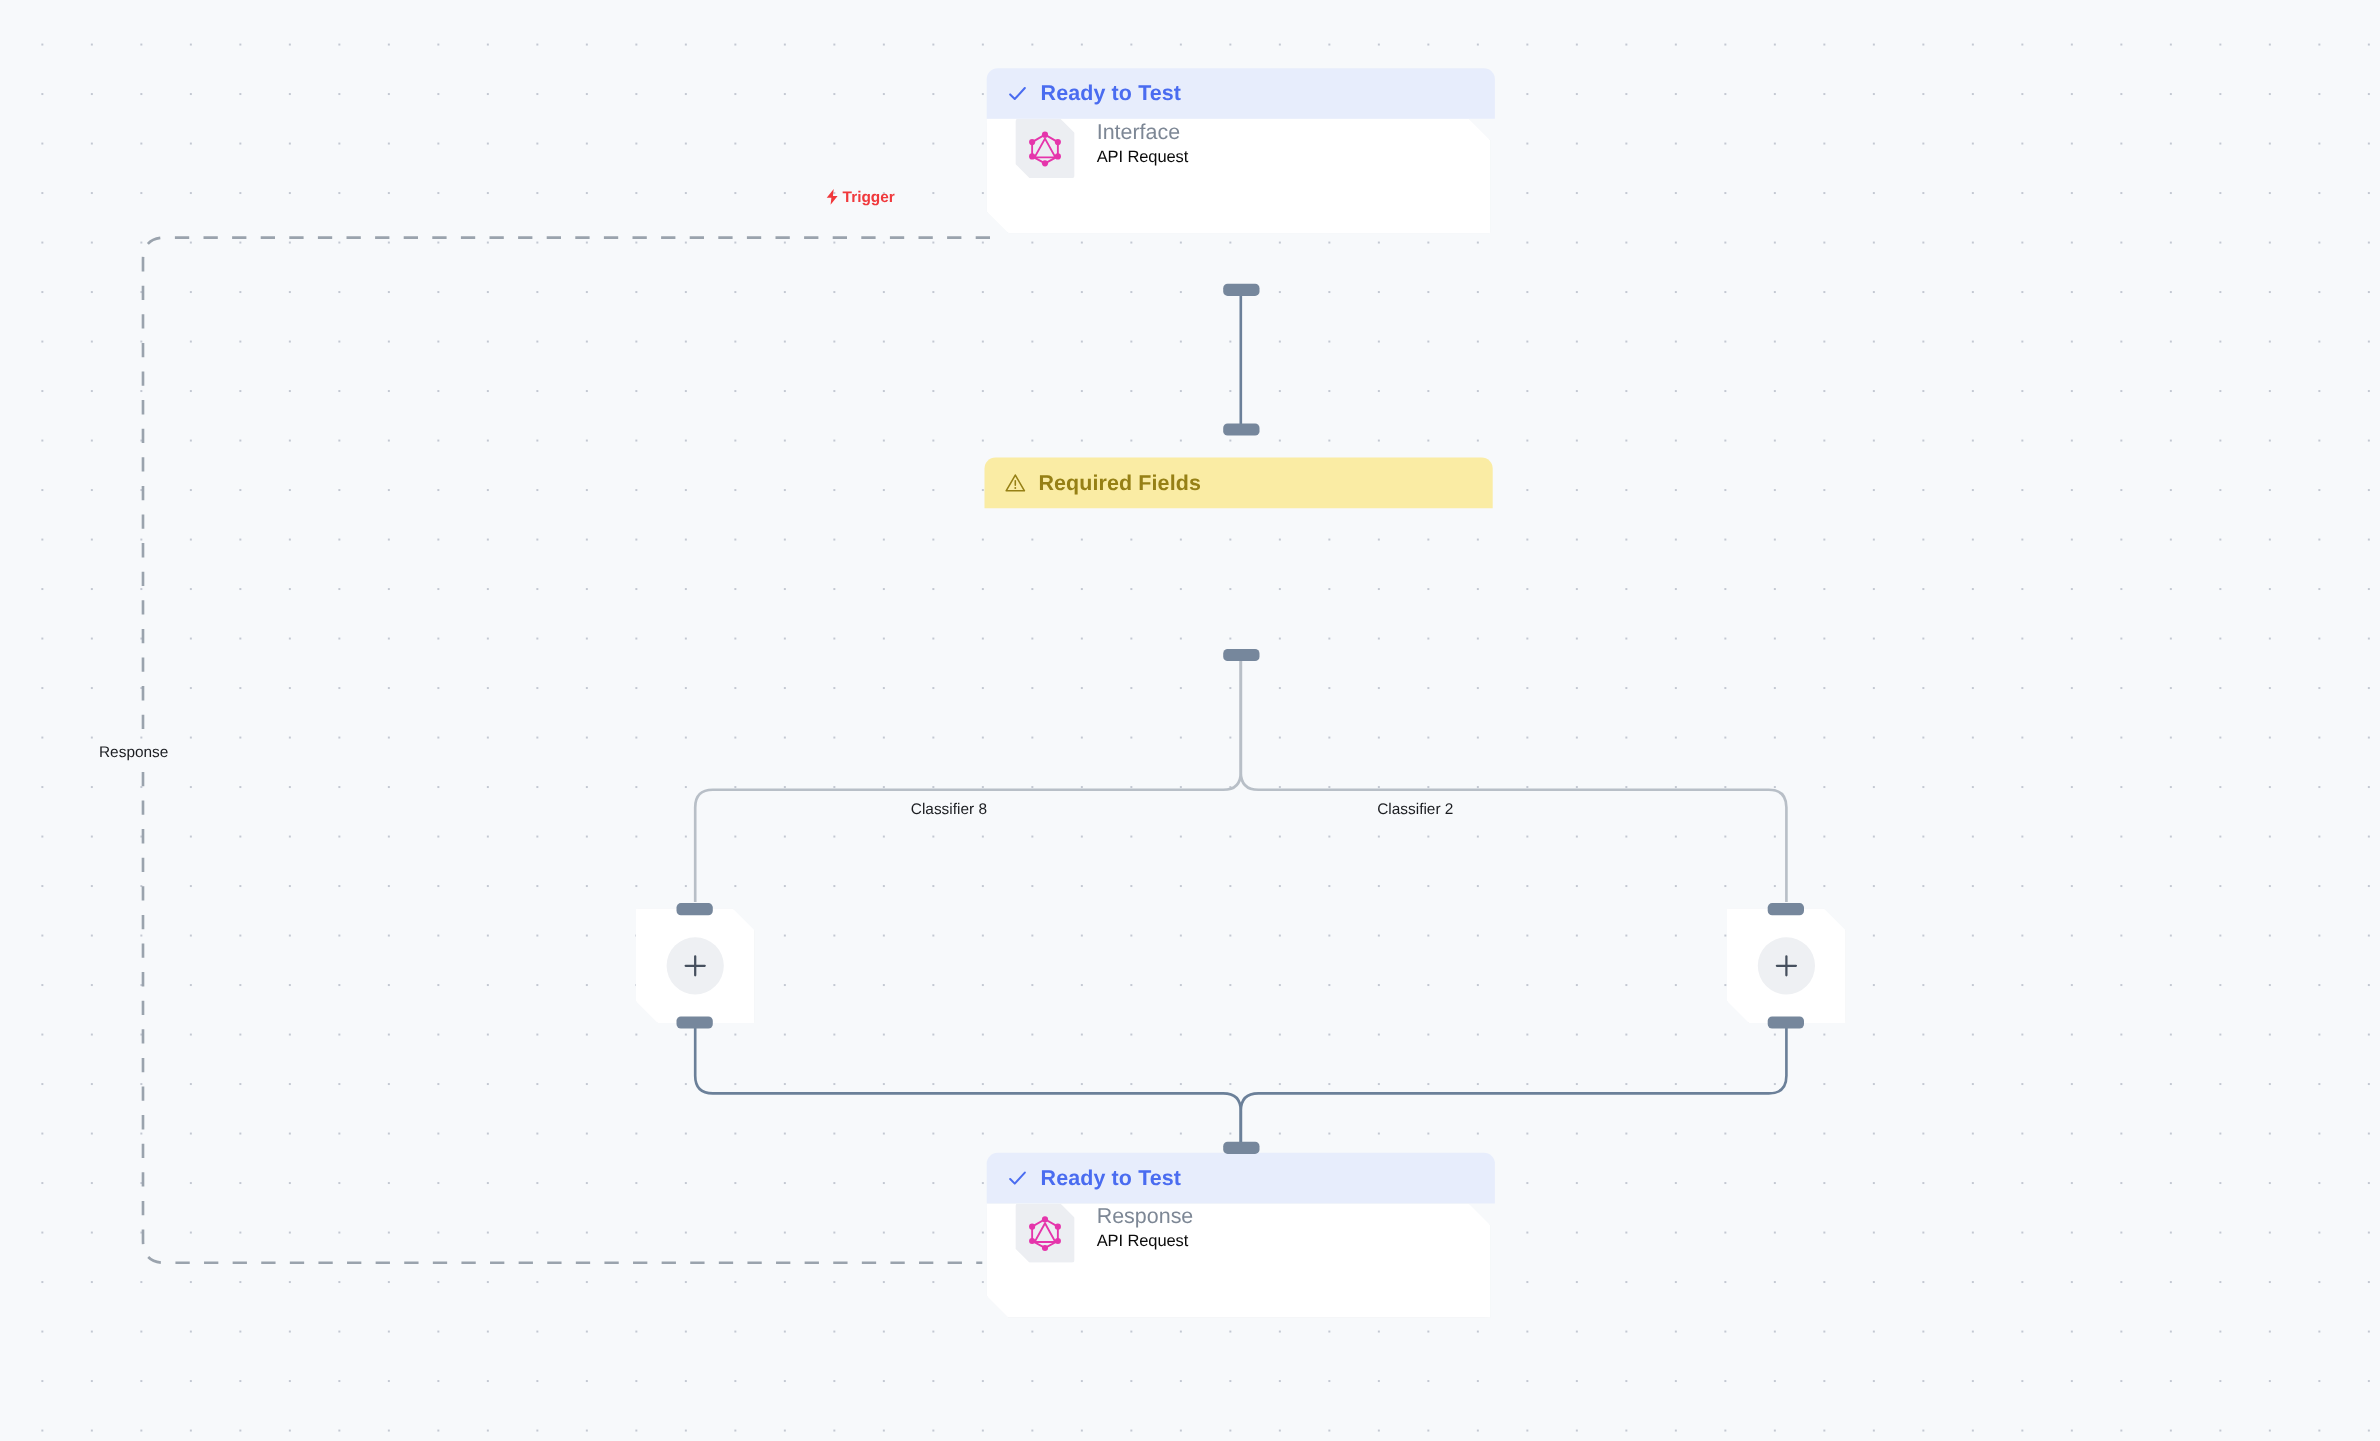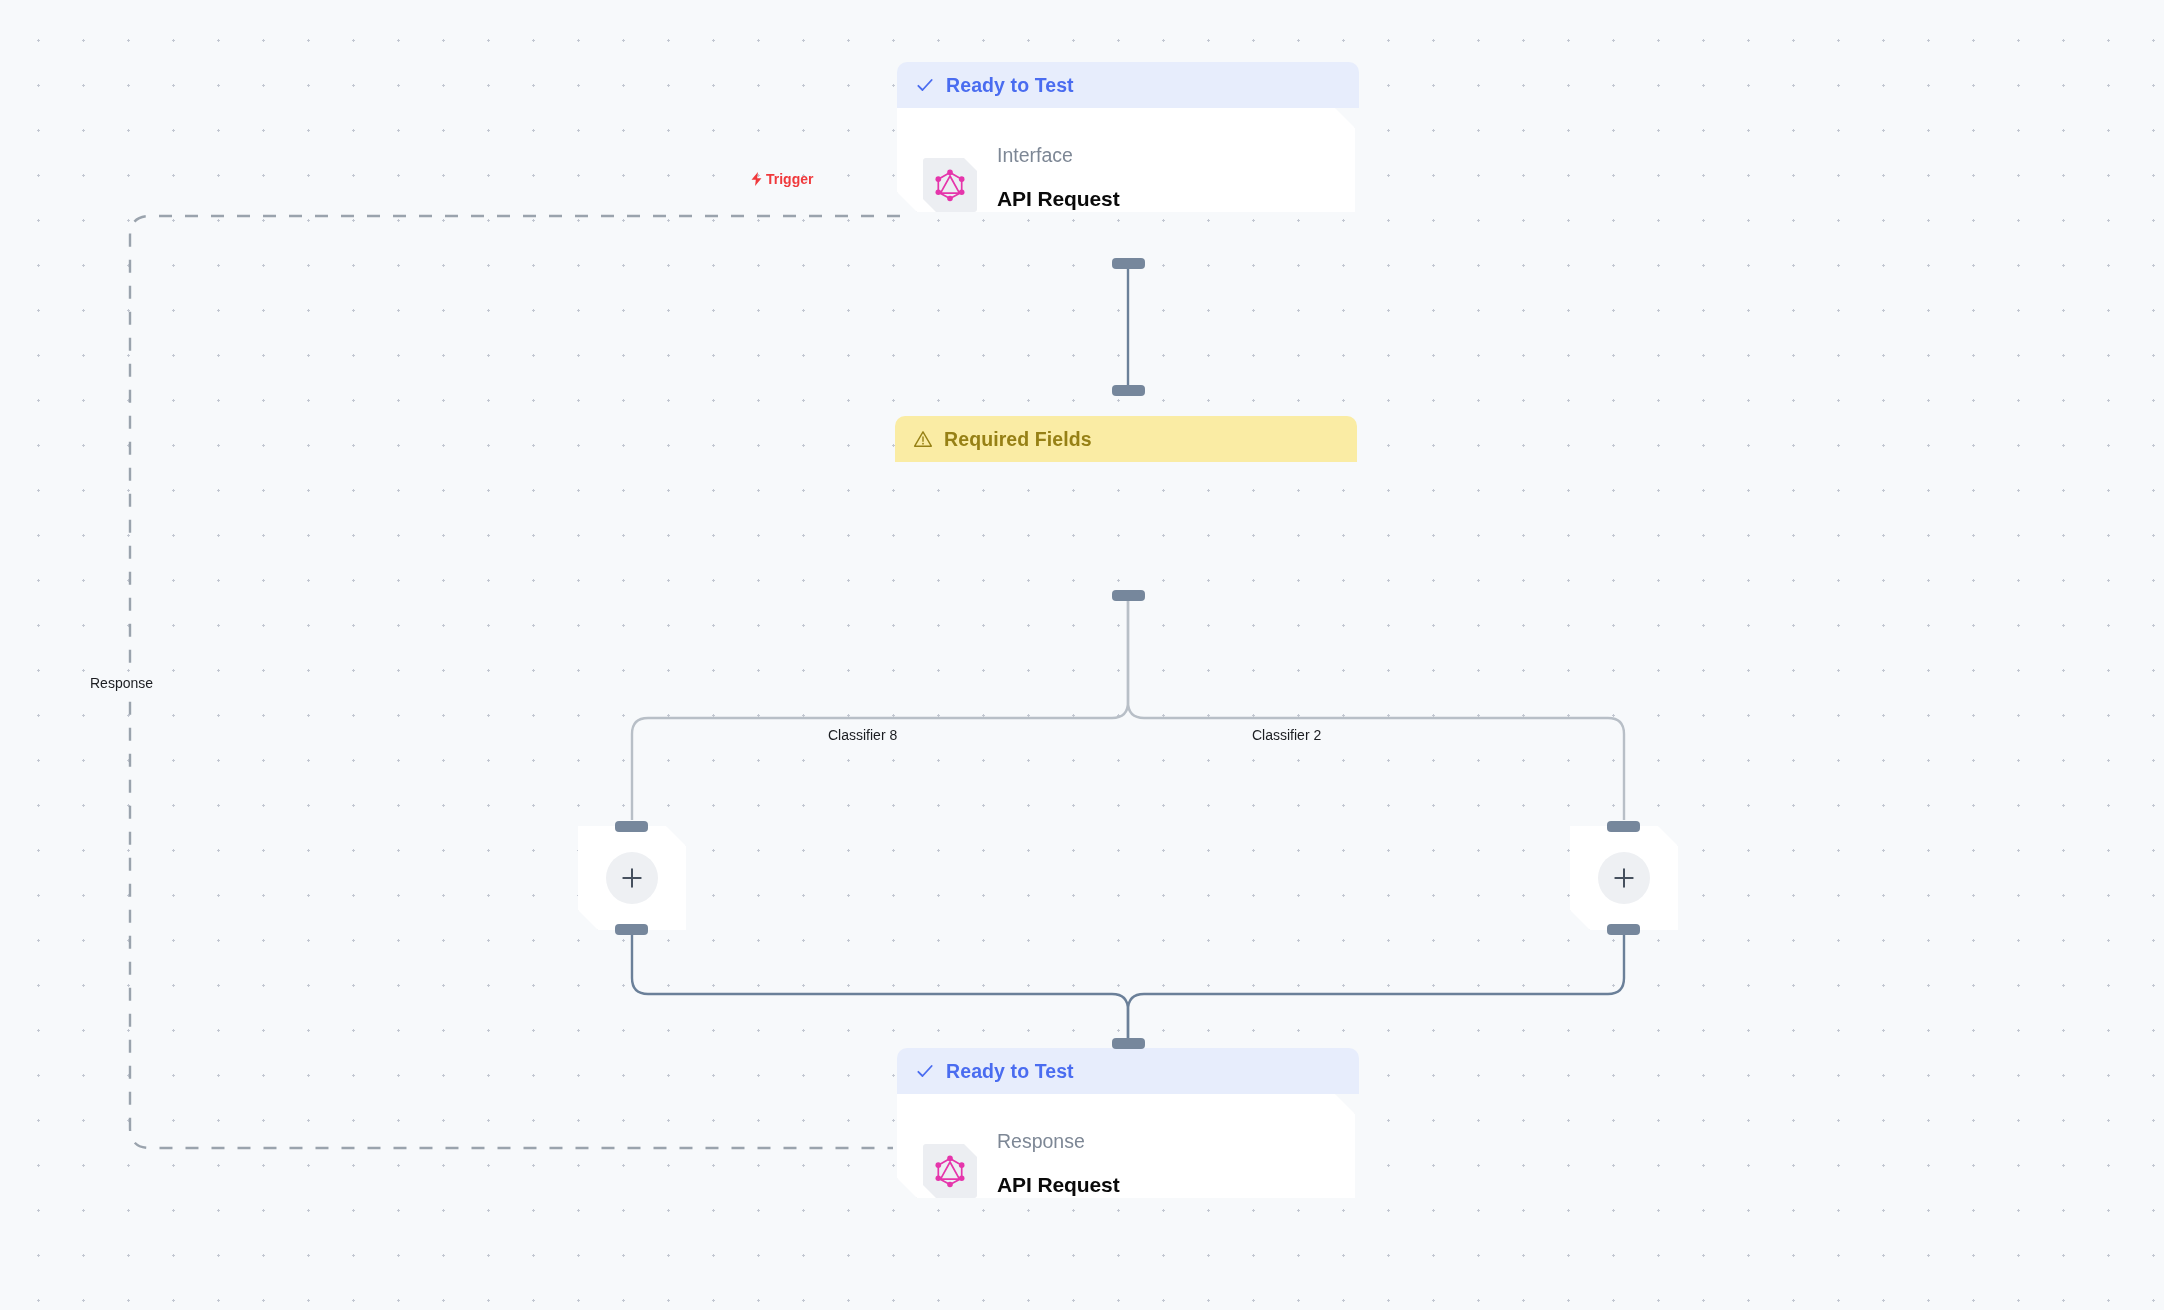--- a/index.html
+++ b/index.html
@@ -63,21 +63,21 @@
     flex: 0 0 auto;
   }
 
   
   .card {
     position: relative;
     width: 458px;
     height: 104px;
     background: #ffffff;
     display: flex;
-    align-items: flex-end;
+    align-items: flex-start;
     padding-left: 26px;
     gap: 20px;
     clip-path: polygon(0 0, calc(100% - 20px) 0, 100% 20px, 100% 100%, 20px 100%, 0 calc(100% - 20px));
     box-shadow: 0 2px 5px rgba(60, 72, 90, .13);
   }
   .card.selected {
     width: 462px;
     height: 112px;
     background:
       linear-gradient(#ffffff, #ffffff) padding-box,
@@ -123,26 +123,25 @@
   .tile.gql { background: #eceef2; }
   .tile.flow { background: #fdeaea; }
 
   .labels { display: flex; flex-direction: column; gap: 2px; }
   .kind {
     font-size: 19.5px;
     color: #7d8795;
     line-height: 1.25;
   }
   .title {
-    font-size: 21px;
-    font-weight: bold;
+    font-size: 15px;
+    font-weight: normal;
     color: #0a0a0a;
     line-height: 1.25;
     letter-spacing: -.1px;
-    margin-top: 16px;
   }
 
   
   .plus-node {
     position: absolute;
     width: 108px;
     height: 104px;
     background: #ffffff;
     clip-path: polygon(0 0, calc(100% - 20px) 0, 100% 20px, 100% 100%, 20px 100%, 0 calc(100% - 20px));
     box-shadow: 0 2px 5px rgba(60, 72, 90, .12);

